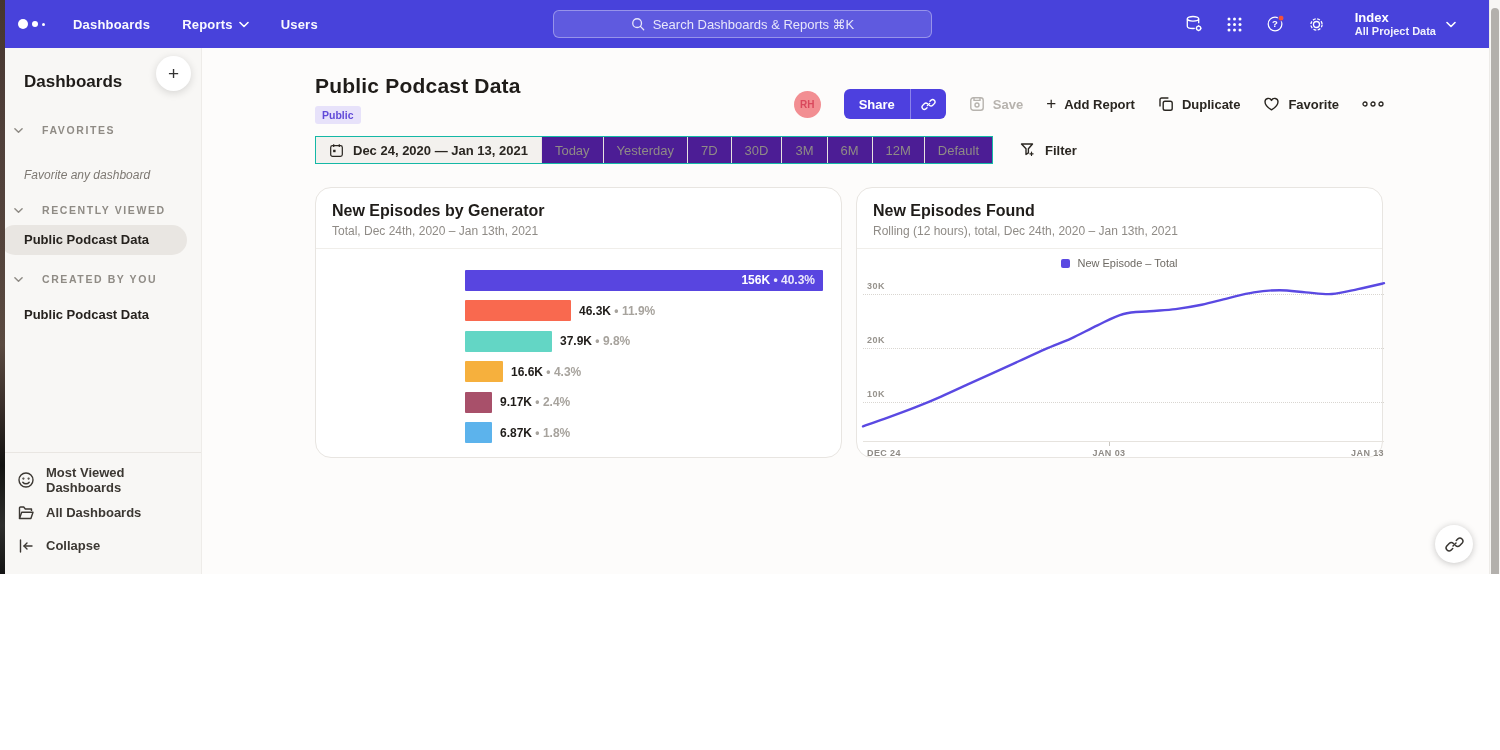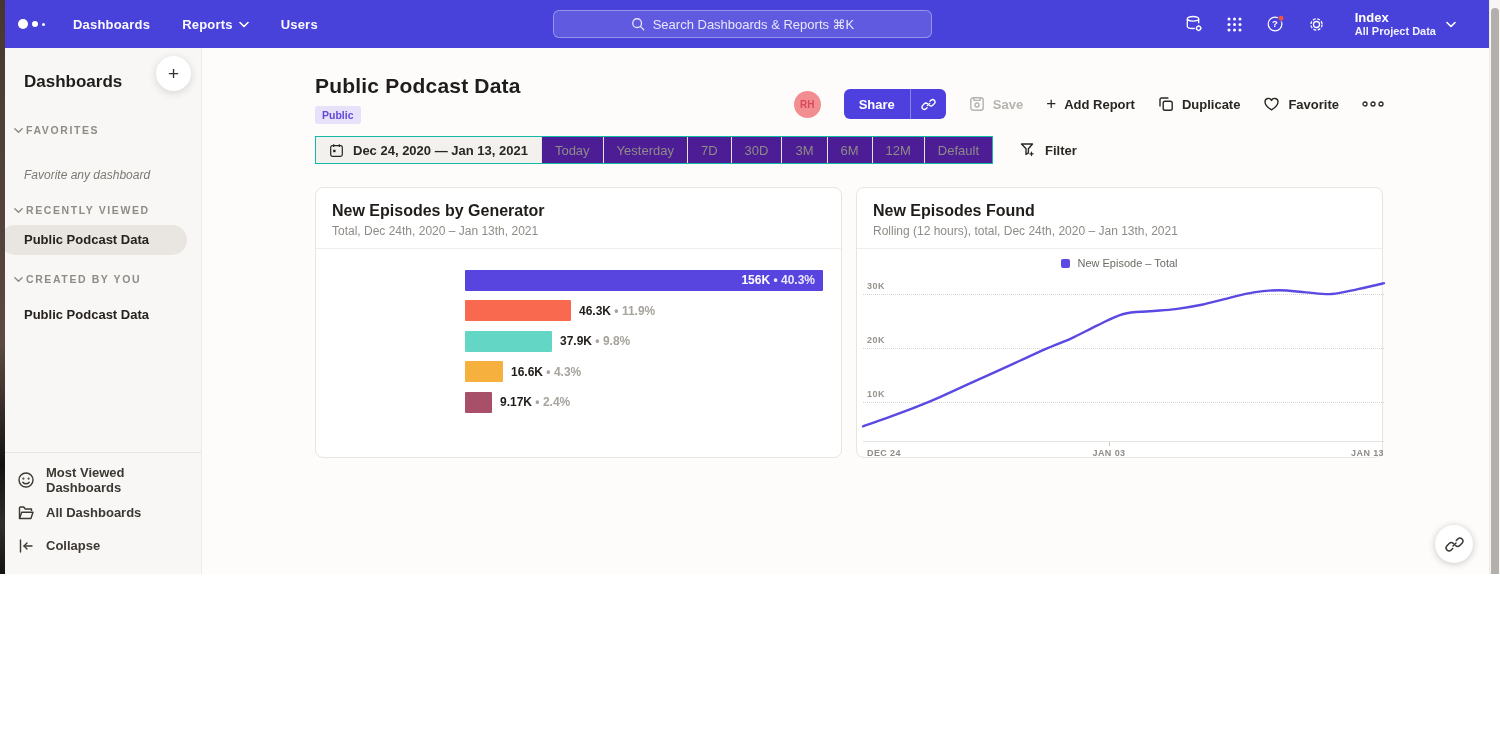--- a/index.html
+++ b/index.html
@@ -35,21 +35,21 @@
                #3a2f2a 54%, #131311 62%, #2e2e2c 70%, #0e0e0e 78%, #3b3b39 86%, #8f8f8d 94%, #a0a09e 100%); }
 
   
   .sidebar { position:absolute; left:0; top:48px; width:202px; bottom:0;
              background:#f8f7f5; border-right:1px solid #eeece9; }
   .sb-title-row { position:relative; padding:24px 0 0 24px; }
   .sb-title { font-size:17px; font-weight:700; color:#1f1c19; }
   .sb-add-btn { position:absolute; right:10px; top:8px; width:35px; height:35px; border-radius:50%;
                 background:#fff; box-shadow:0 2px 8px rgba(0,0,0,.14); display:flex; align-items:center;
                 justify-content:center; font-size:19px; font-weight:400; color:#333; cursor:pointer; }
-  .sb-section-head { display:flex; align-items:center; gap:3px; padding-left:14px;
+  .sb-section-head { display:flex; align-items:center; gap:19px; padding-left:14px;
                      font-size:10.5px; font-weight:700; letter-spacing:1.6px; color:#8f8b85; cursor:pointer; }
   .sb-chev { width:9px; height:9px; }
   .sb-empty { padding-left:24px; font-size:12px; font-style:italic; color:#7d7872; }
   .sb-item { font-size:13px; font-weight:700; color:#26221e; padding-left:24px; cursor:pointer; }
   .sb-item.selected { background:#e9e6e2; height:30px; line-height:30px; width:187px;
                       border-radius:15px; margin-left:0; }
   .s-fav { margin-top:32px; } .s-fav-empty { margin-top:32px; }
   .s-recent { margin-top:22px; } .s-recent-item { margin-top:9px; }
   .s-created { margin-top:18px; } .s-created-item { margin-top:22px; }
   .sb-footer { position:absolute; left:0; right:0; bottom:0; padding:10px 0 12px;
@@ -83,21 +83,21 @@
              border:1px solid #14b8a6; border-radius:0; overflow:hidden; }
   .db-range { display:flex; align-items:center; gap:9px; padding:0 13px; background:#f3f1ee;
               font-size:13px; font-weight:700; color:#2a2621; cursor:pointer; }
   .db-preset { display:flex; align-items:center; padding:0 13px; font-size:13px; color:#8f8b86;
                border-left:1px solid #e7e4e0; cursor:pointer; }
   .filter { display:flex; align-items:center; gap:9px; margin-left:27px; font-size:13px;
             font-weight:700; color:#2a2621; cursor:pointer; }
 
   
   .cards { position:absolute; left:113px; top:139px; display:flex; gap:14px; }
-  .card { width:527px; height:271px; background:#fff; border:1px solid #e8e5e1; border-radius:8px; }
+  .card { width:527px; height:271px; background:#fff; border:1px solid #e8e5e1; border-radius:16px; }
   .card-head { padding:14px 16px 10px; border-bottom:1px solid #f0eeea; }
   .card-title { font-size:16px; font-weight:700; color:#1f1c19; }
   .card-sub { font-size:12px; color:#8f8b86; margin-top:4px; }
 
   
   .bar-body { position:relative; height:207px; }
   .bar-label-col { position:absolute; left:0; top:0; bottom:0; width:146px; background:#f5f3f0;
                    padding-top:16px; border-bottom-left-radius:8px; }
   .bar-label { height:30.5px; line-height:30.5px; text-align:right; padding-right:16px;
                font-size:12px; color:#55514b; white-space:nowrap; overflow:hidden; }
@@ -373,20 +373,24 @@
                 <div class="bar" style="width: 87px; background: rgb(99, 214, 197);"></div>
                 <span class="bar-value"><b>37.9K</b><span class="pct"> • 9.8%</span></span>
               </div>
               <div class="bar-row">
                 <div class="bar" style="width: 38px; background: rgb(246, 176, 61);"></div>
                 <span class="bar-value"><b>16.6K</b><span class="pct"> • 4.3%</span></span>
               </div>
               <div class="bar-row">
                 <div class="bar" style="width: 21px; background: rgb(168, 80, 106);"></div>
                 <span class="bar-value"><b>9.17K</b><span class="pct"> • 2.4%</span></span>
+              </div>
+              <div class="bar-row">
+                <div class="bar" style="width: 16px; background: rgb(92, 179, 236);"></div>
+                <span class="bar-value"><b>6.87K</b><span class="pct"> • 1.8%</span></span>
               </div>
             </div>
         </div>
       </div>
 
       <div class="card">
         <div class="card-head">
           <div class="card-title">New Episodes Found</div>
           <div class="card-sub">Rolling (12 hours), total, Dec 24th, 2020 – Jan 13th, 2021</div>
         </div>

